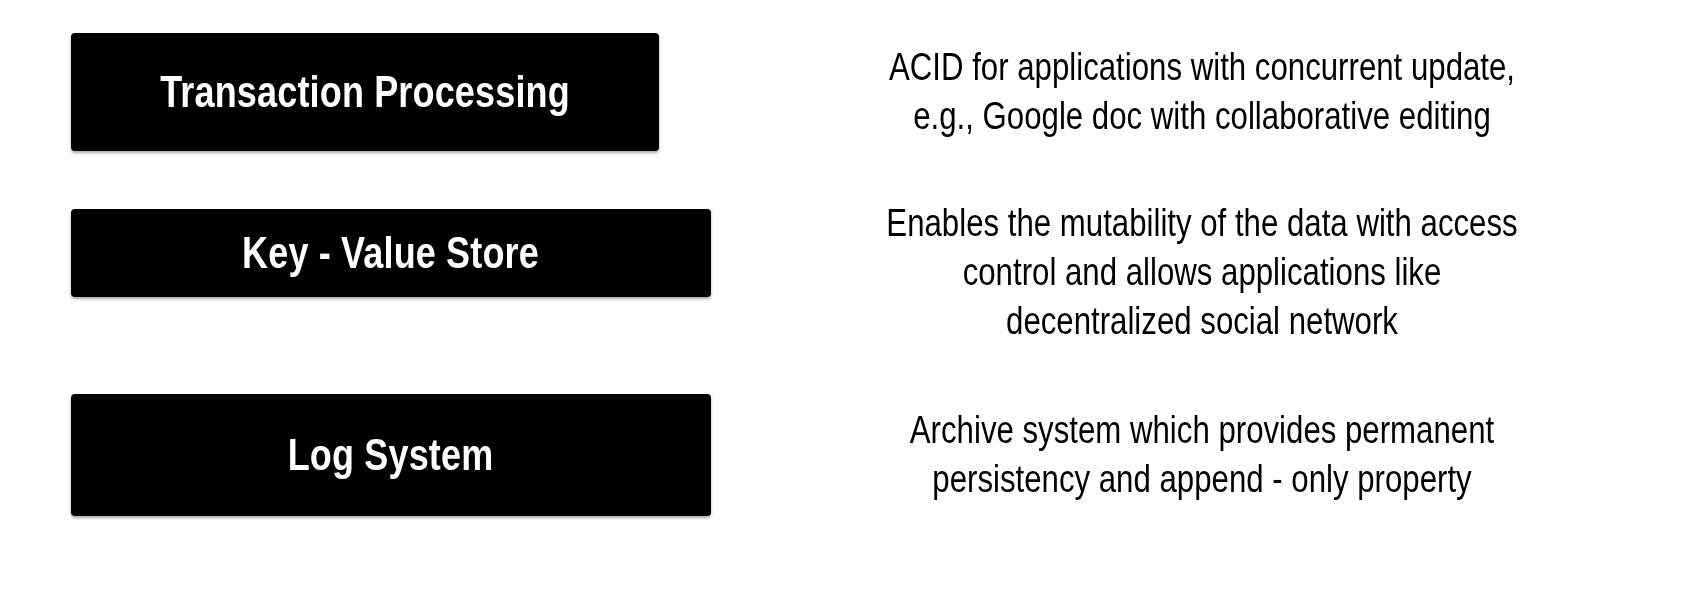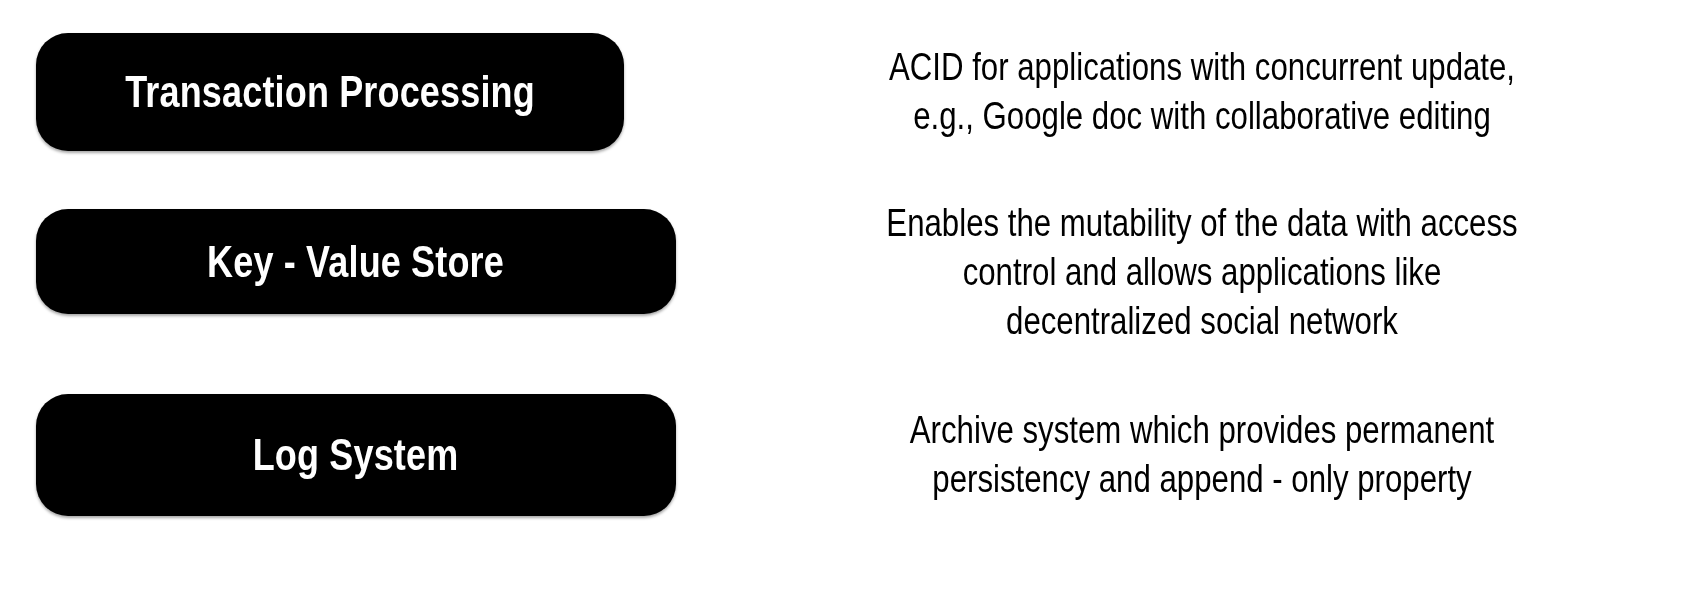--- a/index.html
+++ b/index.html
@@ -26,25 +26,26 @@
     position: absolute;
     left: 0;
     width: 1704px;
     display: block;
   }
 
   
   .pill {
     position: absolute;
     background: #000000;
-    border-radius: 32px;
+    border-radius: 4px;
     display: flex;
     align-items: center;
     justify-content: center;
     box-shadow: 0 2px 3px rgba(0,0,0,0.35);
+    margin-left: 35px;
   }
   .pill-label {
     color: #ffffff;
     font-family: "Liberation Sans Narrow", "Liberation Sans", "DejaVu Sans", sans-serif;
     font-weight: bold;
     font-size: 45px;
     line-height: 1.05;
     letter-spacing: 0.2px;
     transform: scaleX(0.80);
     transform-origin: center center;
@@ -64,21 +65,21 @@
     transform-origin: center center;
     white-space: pre-line;
     font-weight: 400;
   }
 
   
   #pill-1 { left: 36px;  top: 33px;  width: 588px; height: 118px; }
   #desc-1 { left: 700px; top: 42px;  width: 1004px; }
 
   
-  #pill-2 { left: 36px;  top: 209px; width: 640px; height: 105px; }
+  #pill-2 { left: 36px;  top: 209px; width: 640px; height: 88px; }
   #desc-2 { left: 700px; top: 198px; width: 1004px; }
 
   
   #pill-3 { left: 36px;  top: 394px; width: 640px; height: 122px; align-items: center; }
   #desc-3 { left: 700px; top: 405px; width: 1004px; }
 </style>
 </head>
 <body>
 
 <div class="slide">

